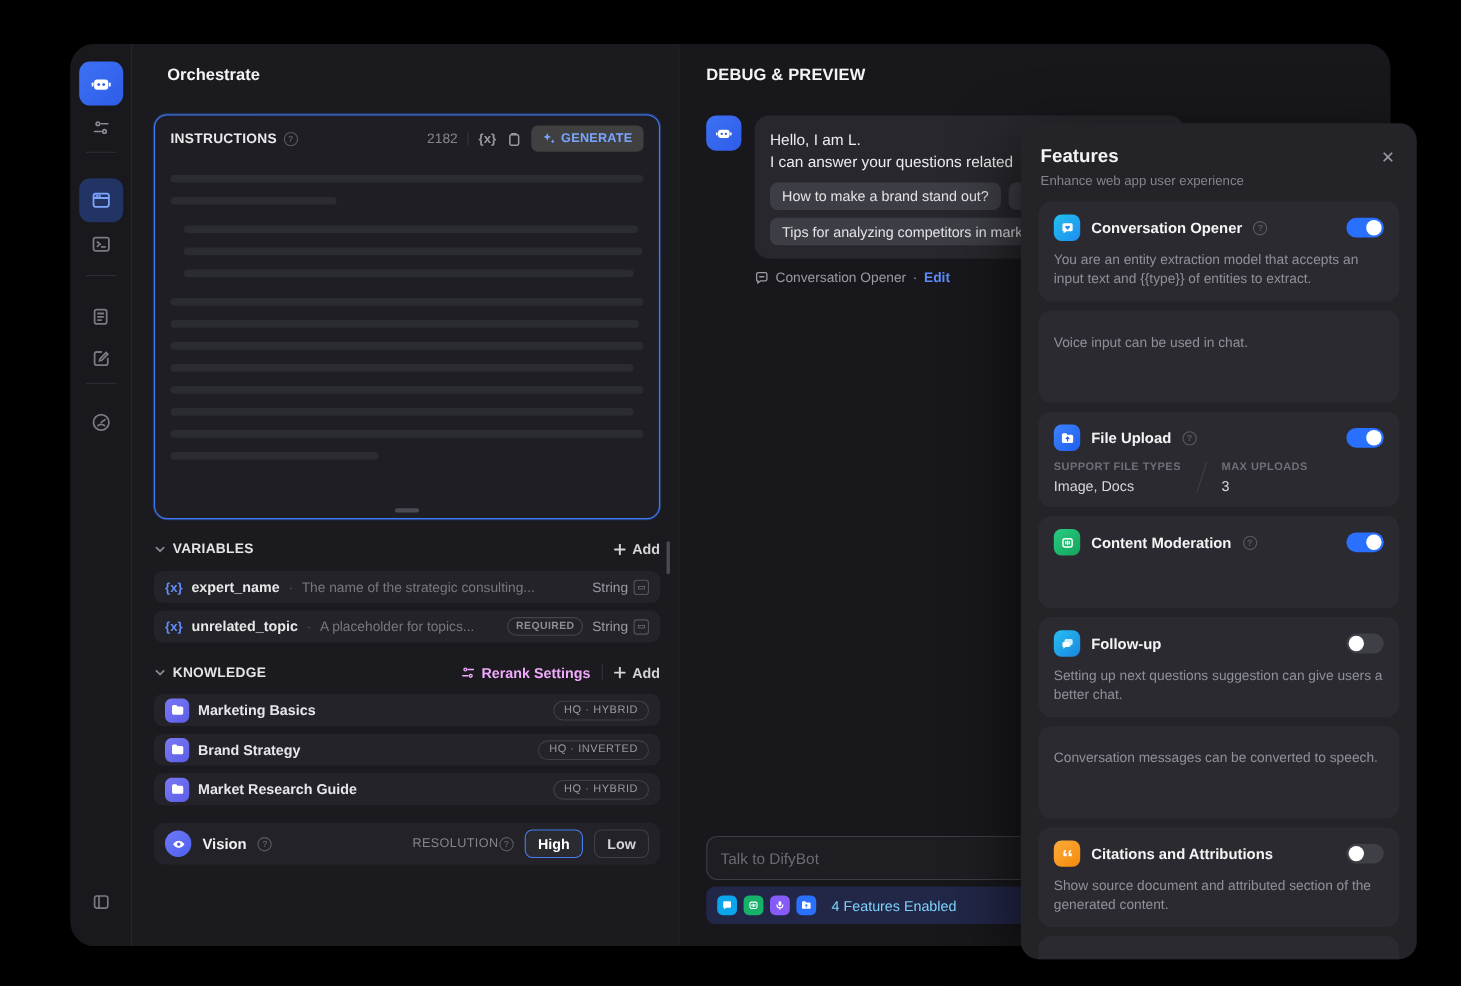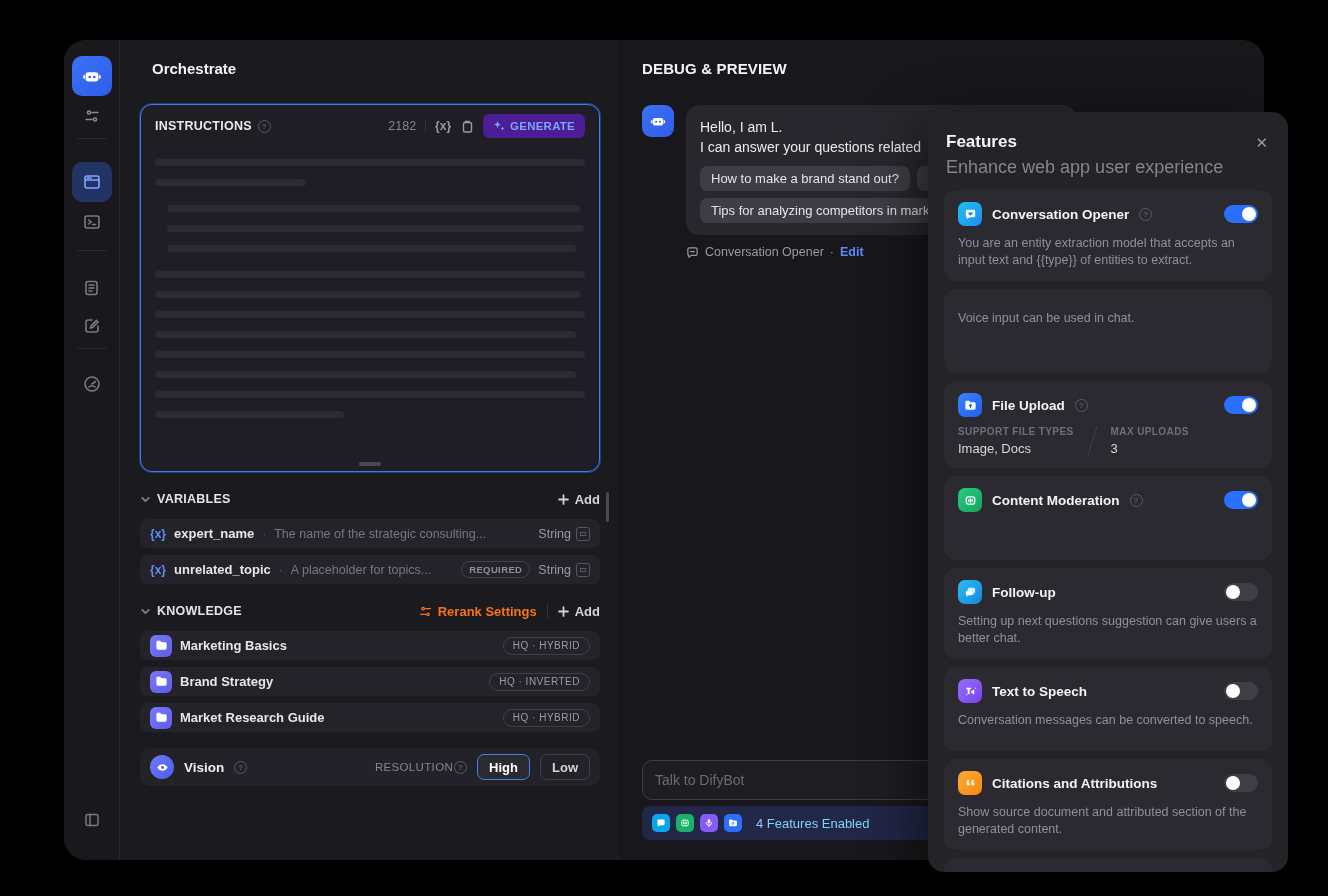--- a/index.html
+++ b/index.html
@@ -33,33 +33,33 @@
   .publish-btn { height:36px; background:#2563eb; border:none; color:#fff; border-radius:8px; font-size:13.5px; font-weight:700; padding:0 14px; display:flex; align-items:center; gap:6px; font-family:inherit; }
   .history-btn { width:34px; height:34px; background:#2b2b31; border-radius:9px; color:#c9c9cf; display:flex; align-items:center; justify-content:center; }
 
   
   .config-col { position:absolute; left:76px; top:64px; width:460px; }
   .instructions { position:relative; height:368px; background:#1e1e24; border:1px solid #3e7bfa; box-shadow:0 0 0 1px rgba(62,123,250,.35), inset 0 0 0 0 transparent; border-radius:12px; padding:0 14px; }
   .instr-head { height:42px; display:flex; align-items:center; gap:6px; }
   .instr-title { font-size:12.5px; font-weight:700; letter-spacing:.02em; color:#e9e9ec; }
   .help { width:13px; height:13px; border-radius:50%; border:1.2px solid #5a5a63; color:#5a5a63; font-size:8px; display:inline-flex; align-items:center; justify-content:center; font-weight:700; }
   .instr-right { margin-left:auto; display:flex; align-items:center; gap:9px; color:#85858d; font-size:12.5px; }
-  .gen-btn { height:24px; background:#4c1d95; color:#79a5ff; border:none; border-radius:6px; font-size:11.5px; font-weight:700; letter-spacing:.02em; display:flex; align-items:center; gap:5px; padding:0 10px; font-family:inherit; }
+  .gen-btn { height:24px; background:#404040; color:#79a5ff; border:none; border-radius:6px; font-size:11.5px; font-weight:700; letter-spacing:.02em; display:flex; align-items:center; gap:5px; padding:0 10px; font-family:inherit; }
   .skel { display:flex; flex-direction:column; margin-top:12px; }
   .skel .ln { height:7px; border-radius:4px; background:#2b2b32; margin-bottom:13px; }
   .ln.w-full{width:100%} .ln.w-35{width:35%} .ln.w-44{width:44%}
   .ln.ind{margin-left:12px} .ln.i96{width:96%} .ln.i97{width:97%} .ln.i95{width:95%} .ln.w-99{width:99%} .ln.w-98{width:98%}
   .ln.gap-after{margin-bottom:19px}
   .drag-handle { position:absolute; bottom:5px; left:50%; transform:translateX(-50%); width:22px; height:4px; border-radius:2px; background:#4a4a52; }
 
   .section-head { display:flex; align-items:center; gap:6px; height:40px; margin-top:7px; }
   .section-title { font-size:12.5px; font-weight:700; color:#e4e4e7; letter-spacing:.02em; }
   .chev { color:#85858d; display:flex; }
   .sec-right { margin-left:auto; display:flex; align-items:center; gap:10px; }
-  .text-btn { display:flex; align-items:center; gap:6px; color:#f97316; font-size:13px; font-weight:600; background:none; border:none; font-family:inherit; }
+  .text-btn { display:flex; align-items:center; gap:6px; color:#f0abfc; font-size:13px; font-weight:600; background:none; border:none; font-family:inherit; }
   .add-btn { color:#d4d4d8; }
   .row-item { display:flex; align-items:center; gap:8px; background:#232329; border-radius:8px; height:29px; padding:0 10px; margin-bottom:7px; }
   .vx { color:#628cfb; font-weight:700; font-size:12px; }
   .row-name { color:#e7e7ea; font-size:13px; font-weight:700; }
   .row-dot { color:#5a5a63; font-size:12px; }
   .row-desc { color:#77777f; font-size:12.5px; white-space:nowrap; overflow:hidden; text-overflow:ellipsis; flex:1 1 auto; min-width:0; }
   .req-badge { border:1px solid #44444c; color:#8d8d96; border-radius:9px; font-size:9.5px; font-weight:600; letter-spacing:.04em; padding:2px 7px; flex:none; }
   .row-type { color:#9a9aa3; font-size:12.5px; flex:none; display:flex; align-items:center; gap:5px; }
   .type-icon { width:14px; height:14px; border:1px solid #55555e; border-radius:3px; display:inline-flex; align-items:center; justify-content:center; color:#8d8d96; font-size:8px; }
   .folder-ic { width:22px; height:22px; border-radius:6px; background:linear-gradient(135deg,#7a7af5,#5c5ce8); display:flex; align-items:center; justify-content:center; flex:none; }
@@ -90,21 +90,21 @@
   .chat-input { width:100%; height:40px; background:#1d1d22; border:1px solid #3c3c44; border-radius:10px; color:#6b6b76; font-size:14px; padding:0 12px; font-family:inherit; }
   .chat-input::placeholder { color:#6b6b76; }
   .features-bar { margin-top:6px; height:34px; background:#222647; border-radius:8px; display:flex; align-items:center; gap:6px; padding:0 10px; }
   .fb-icon { width:18px; height:18px; border-radius:5px; display:flex; align-items:center; justify-content:center; flex:none; }
   .fb-label { margin-left:8px; color:#7dd3fc; font-size:13px; }
 
   
   .features-panel { position:absolute; left:928px; top:112px; width:360px; height:760px; background:#232328; border-radius:16px; box-shadow:0 20px 60px rgba(0,0,0,.7); padding:16px; overflow:hidden; z-index:10; }
   .fp-head { position:relative; padding:4px 2px 12px; }
   .fp-title { font-size:17px; font-weight:700; color:#f4f4f5; }
-  .fp-sub { margin-top:5px; font-size:18px; color:#85858d; }
+  .fp-sub { margin-top:5px; font-size:12px; color:#85858d; }
   .fp-close { position:absolute; right:4px; top:6px; color:#9a9aa3; font-size:15px; background:none; border:none; font-family:inherit; }
   .fcard { background:#2a2a30; border-radius:12px; padding:12px 14px; margin-bottom:8px; min-height:84px; }
   .fcard-head { display:flex; align-items:center; gap:10px; }
   .ficon { width:24px; height:24px; border-radius:7px; display:flex; align-items:center; justify-content:center; flex:none; }
   .fname { color:#f4f4f5; font-size:13.5px; font-weight:700; }
   .fdesc { margin-top:9px; color:#90909b; font-size:12.5px; line-height:17px; }
   .ffields { margin-top:9px; display:flex; align-items:center; }
   .ffield .flabel { color:#6f6f79; font-size:10px; letter-spacing:.04em; font-weight:600; }
   .ffield .fvalue { margin-top:4px; color:#d7d7db; font-size:13px; }
   .fslash { width:1px; height:30px; background:#3f3f47; transform:rotate(18deg); margin:0 18px; }
@@ -558,34 +558,20 @@
           </span>
         <span class="fname">Follow-up</span>
         <span class="toggle">
             <span class="knob"></span>
           </span>
       </div>
       <div class="fdesc">Setting up next questions suggestion can give users a better chat.</div>
     </div>
 
     <div class="fcard">
-      <div class="fcard-head">
-        <span class="ficon" style="background:linear-gradient(135deg,#9b6cfb,#7445f0)">
-            <svg width="13" height="13" viewBox="0 0 14 14" fill="#fff">
-              <path d="M2.5 3h5v1.6H6v5H4V4.6H2.5z"></path>
-              <path d="M9 6.2l2-1.6v6l-2-1.6H8V6.2z"></path>
-              <circle cx="3" cy="10.5" r="0.7"></circle>
-              <circle cx="12.4" cy="3.4" r="0.6"></circle>
-            </svg>
-          </span>
-        <span class="fname">Text to Speech</span>
-        <span class="toggle">
-            <span class="knob"></span>
-          </span>
-      </div>
       <div class="fdesc">Conversation messages can be converted to speech.</div>
     </div>
 
     <div class="fcard">
       <div class="fcard-head">
         <span class="ficon" style="background:linear-gradient(135deg,#fbab3c,#f58a0a)">
             <svg width="13" height="13" viewBox="0 0 14 14" fill="#fff">
               <path d="M3 5.2A2.2 2.2 0 0 1 5.2 3h.3v1.5h-.3a.7.7 0 0 0-.7.7V6h1.6v3H3z"></path>
               <path d="M8 5.2A2.2 2.2 0 0 1 10.2 3h.3v1.5h-.3a.7.7 0 0 0-.7.7V6h1.6v3H8z"></path>
             </svg>

